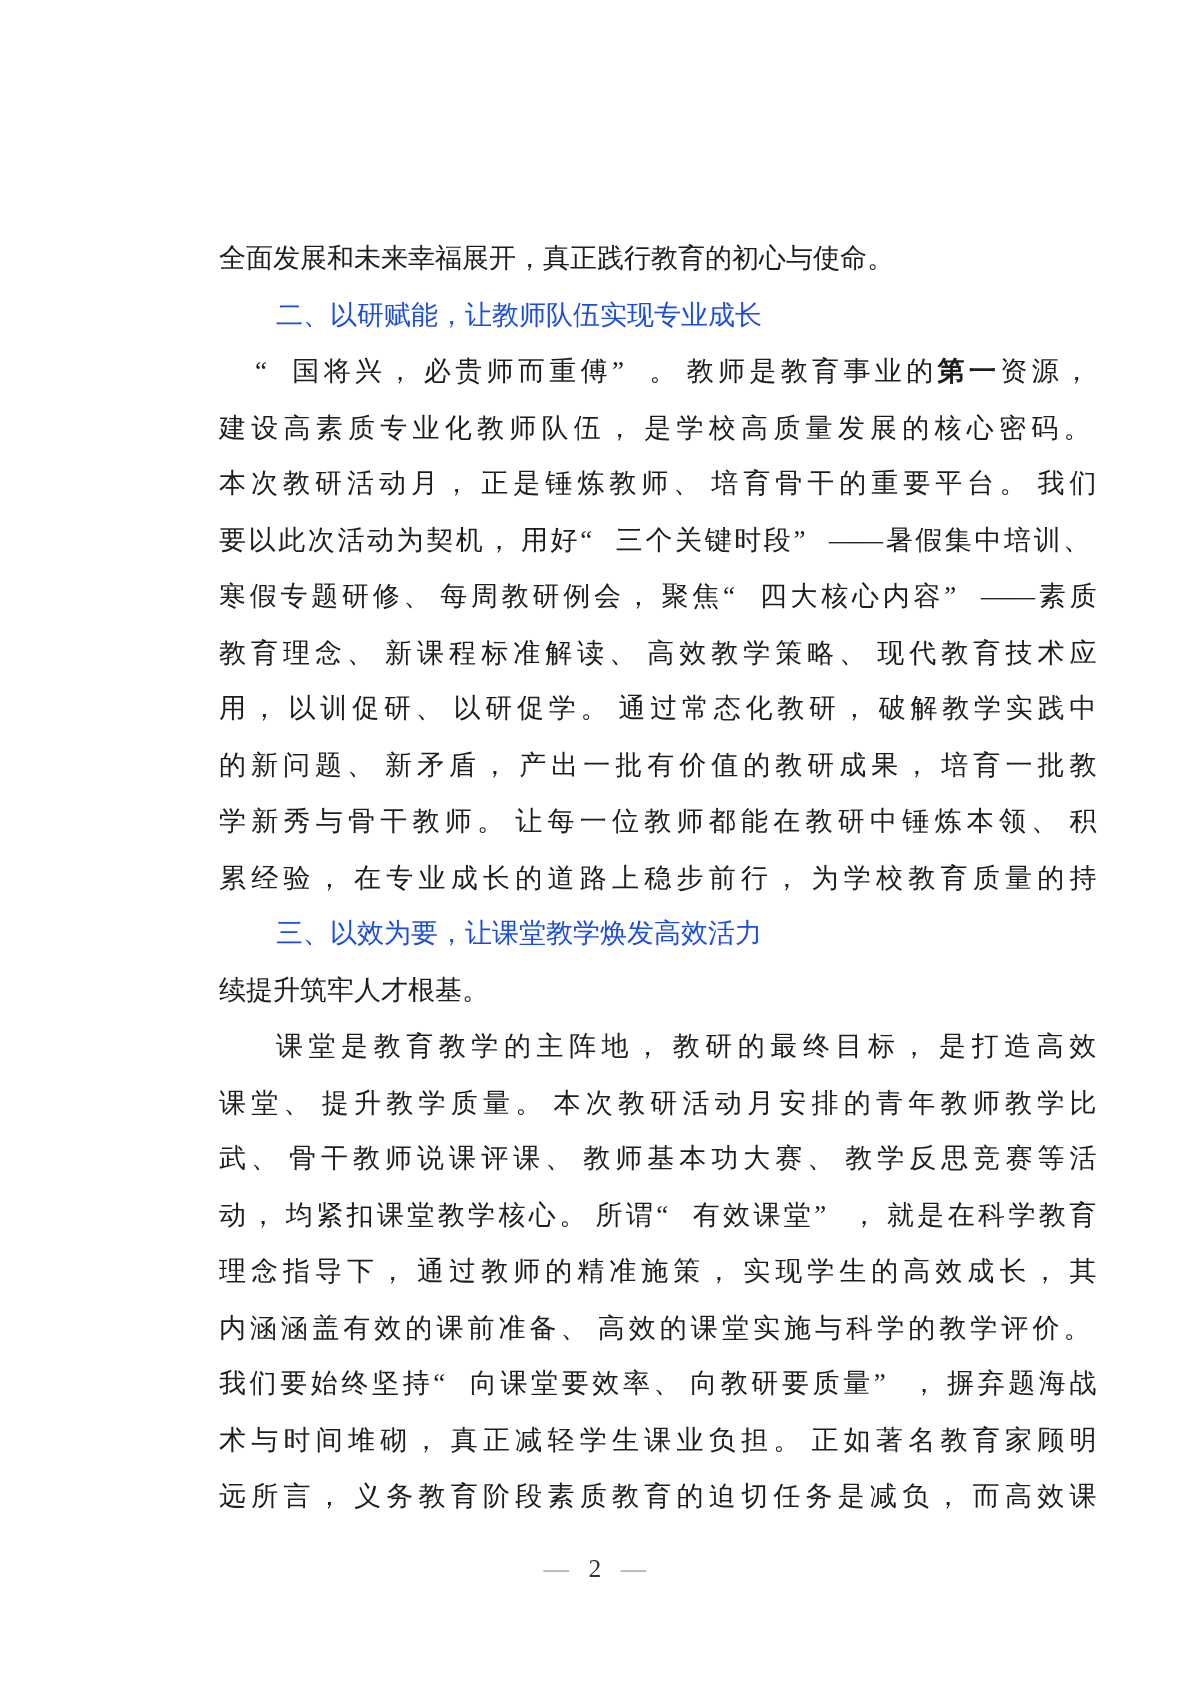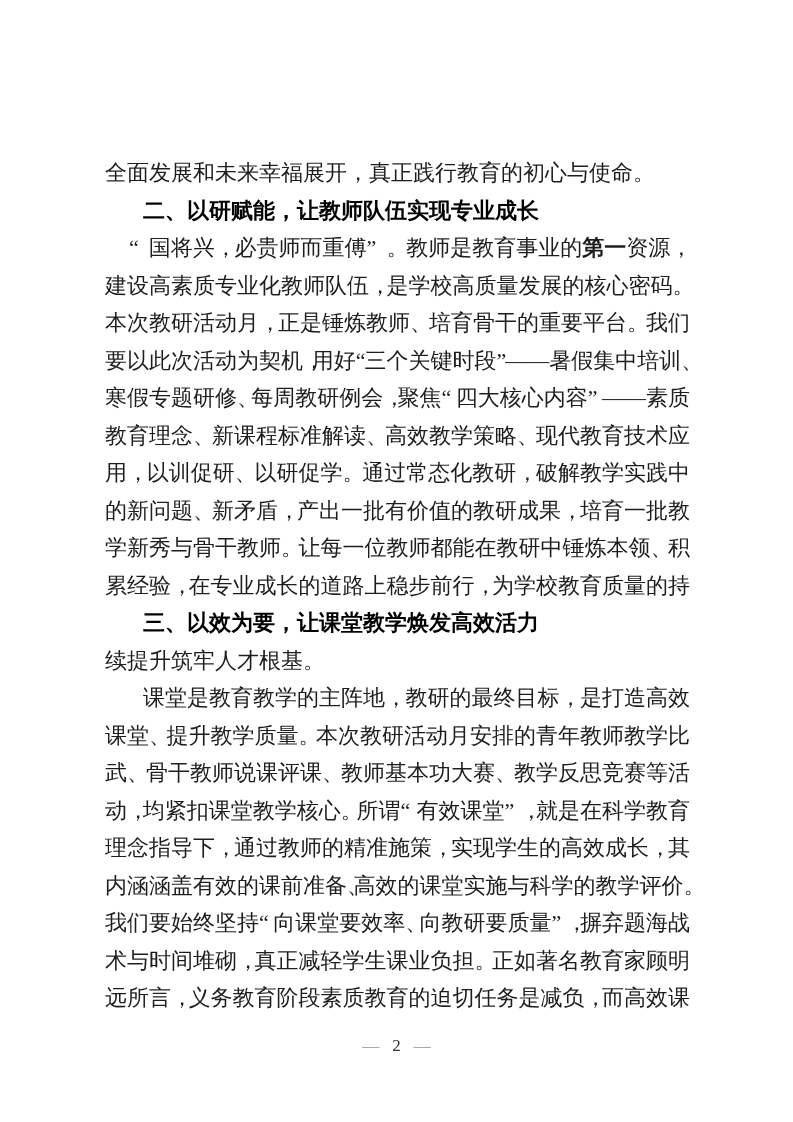--- a/index.html
+++ b/index.html
@@ -20,41 +20,42 @@
     position: absolute;
     left: 105px;
     top: 154px;
     width: 585px;
   }
   .line {
     box-sizing: border-box;
     width: 585px;
     height: 37.5px;
     line-height: 37.5px;
-    font-size: 22px;
+    font-size: 18px;
     white-space: nowrap;
+    margin-left: 41px;
   }
   
   .jline {
     display: flex;
     justify-content: space-between;
     align-items: baseline;
   }
   .jline span {
     flex: 0 0 auto;
     white-space: pre;
     display: block;
   }
   
   .jline span.pl { flex: 0 1 auto; width: 22px; min-width: 6px; }
   .jline span.pq { flex: 0 1 auto; width: 22px; min-width: 8px; }
   .b { font-weight: 700; }
   .heading {
-    font-weight: 700;
-    color: #000000;
+    font-weight: 400;
+    color: #1d4ed8;
   }
   .ind38 { padding-left: 38px; }
   .ind24 { padding-left: 24px; }
   .footer {
     position: absolute;
     left: 0;
     top: 1035px;
     width: 793px;
     text-align: center;
     font-size: 17px;

